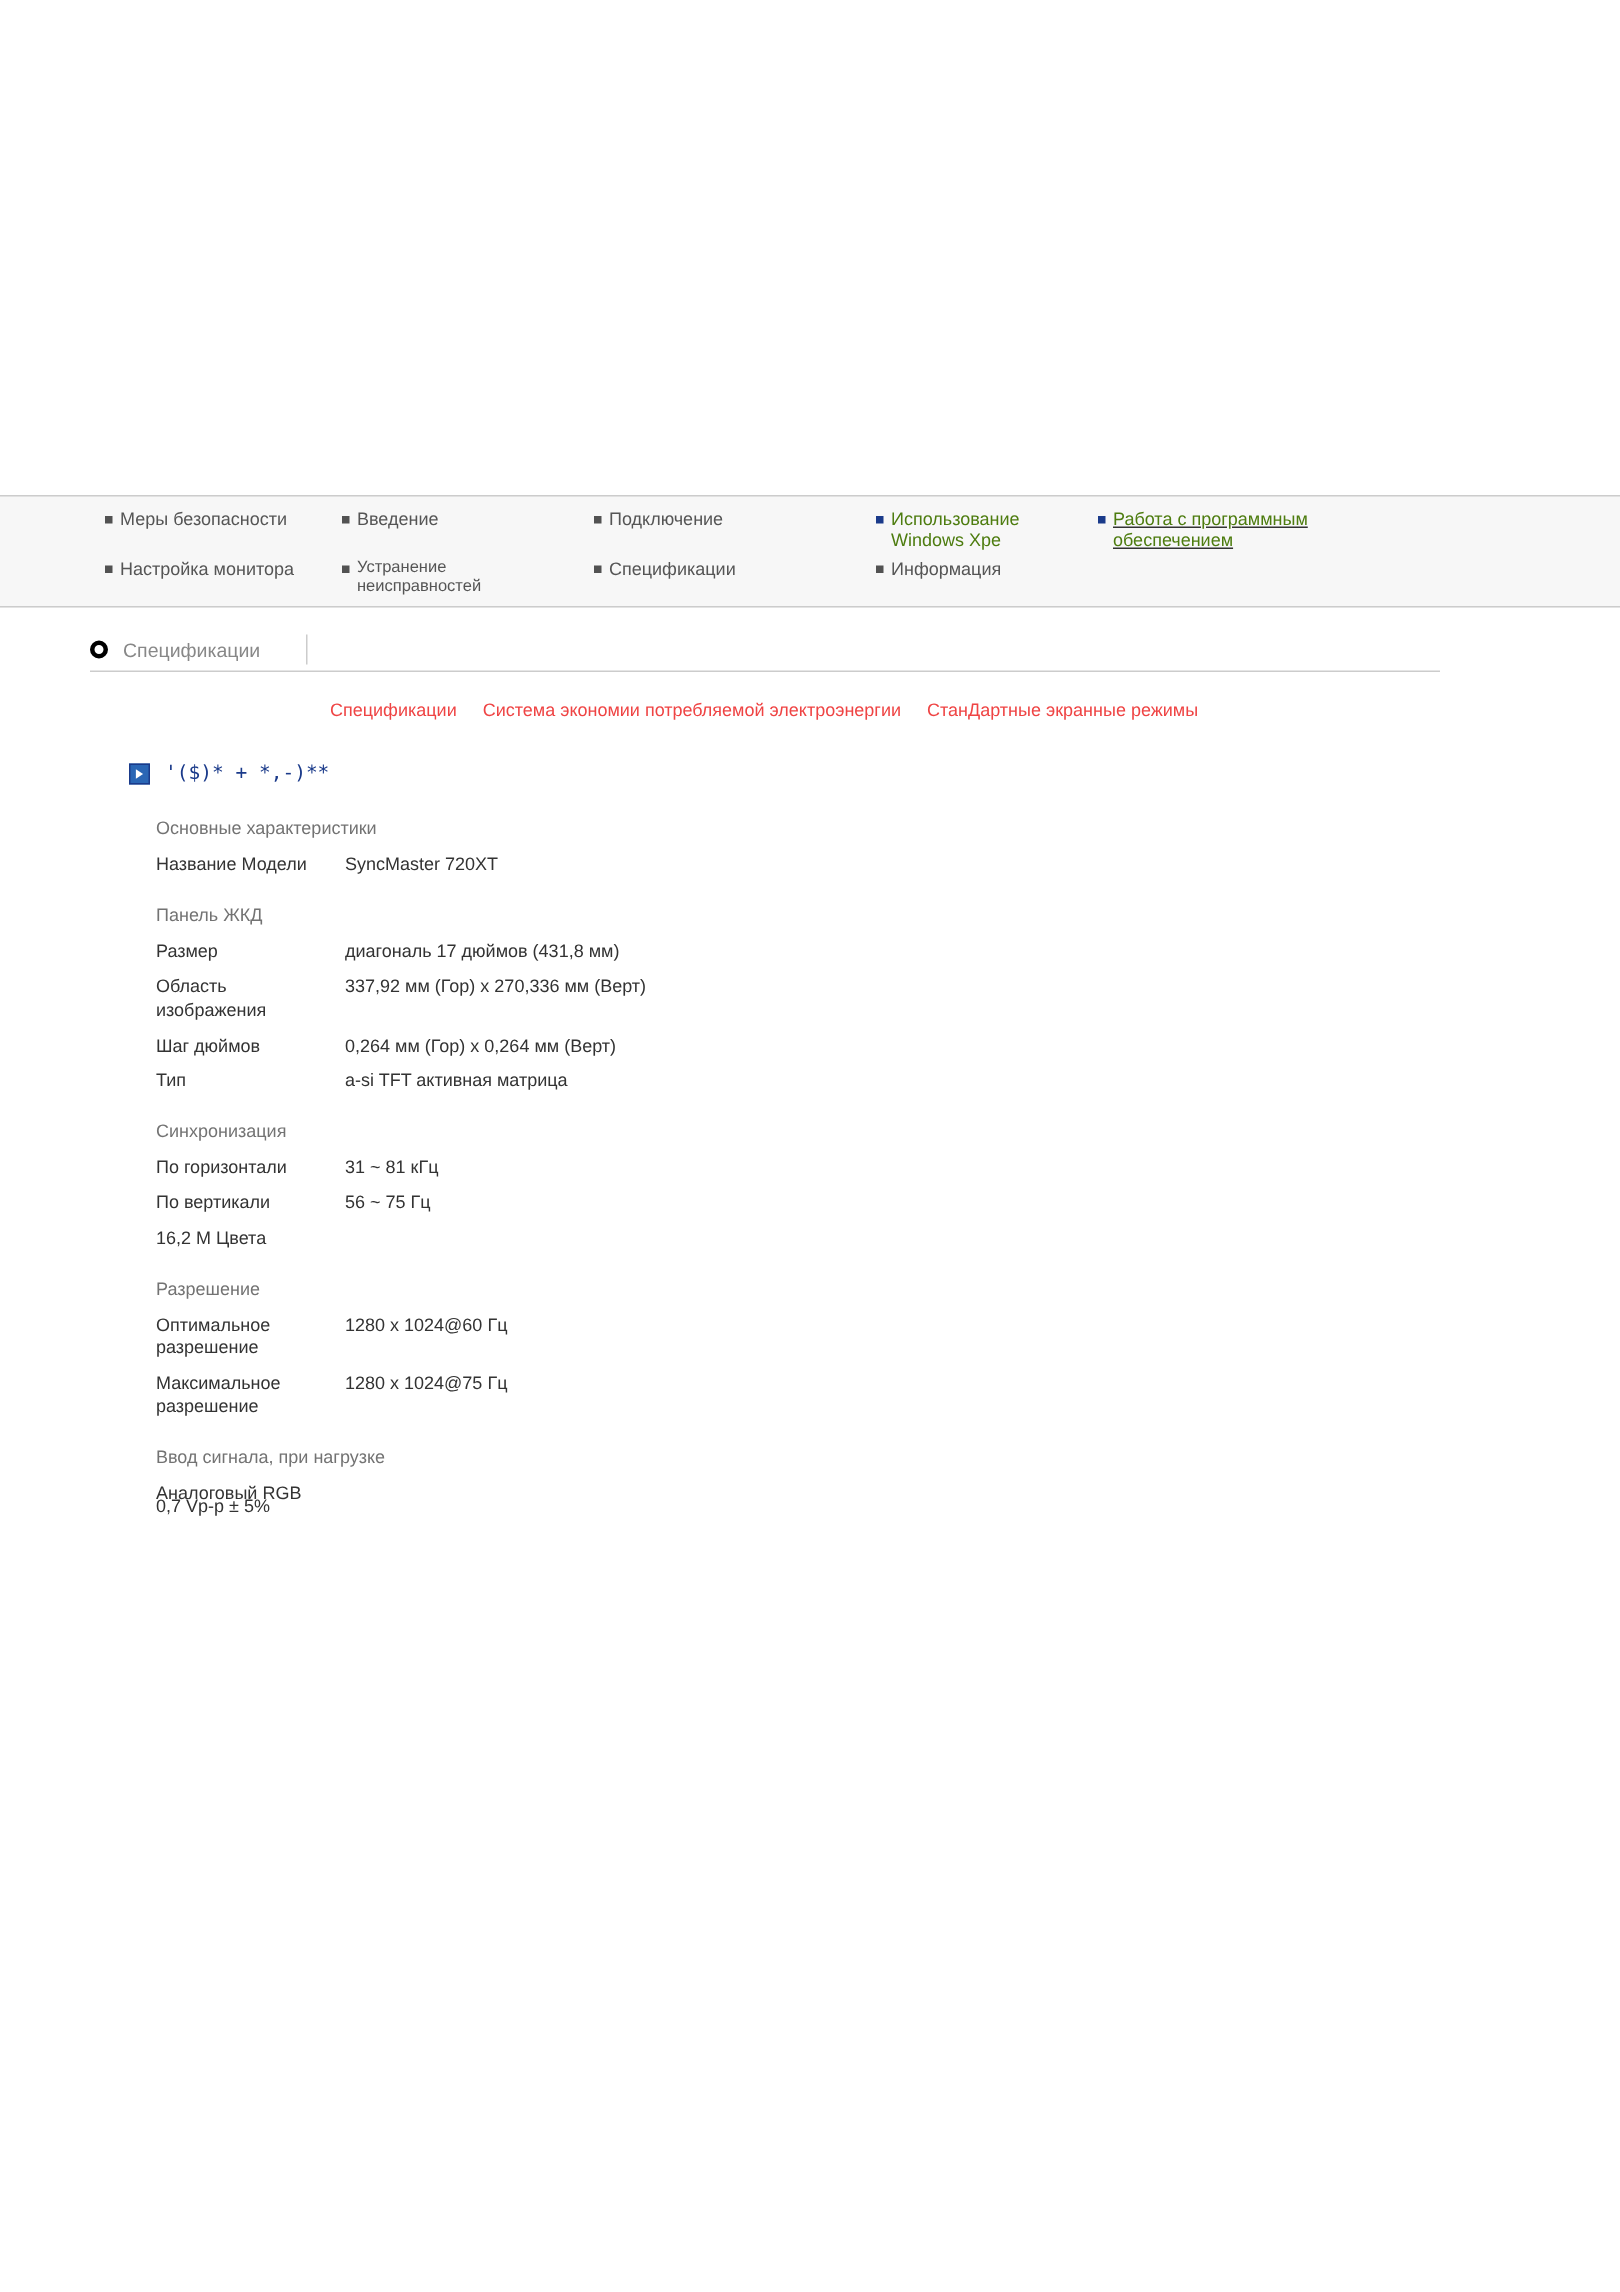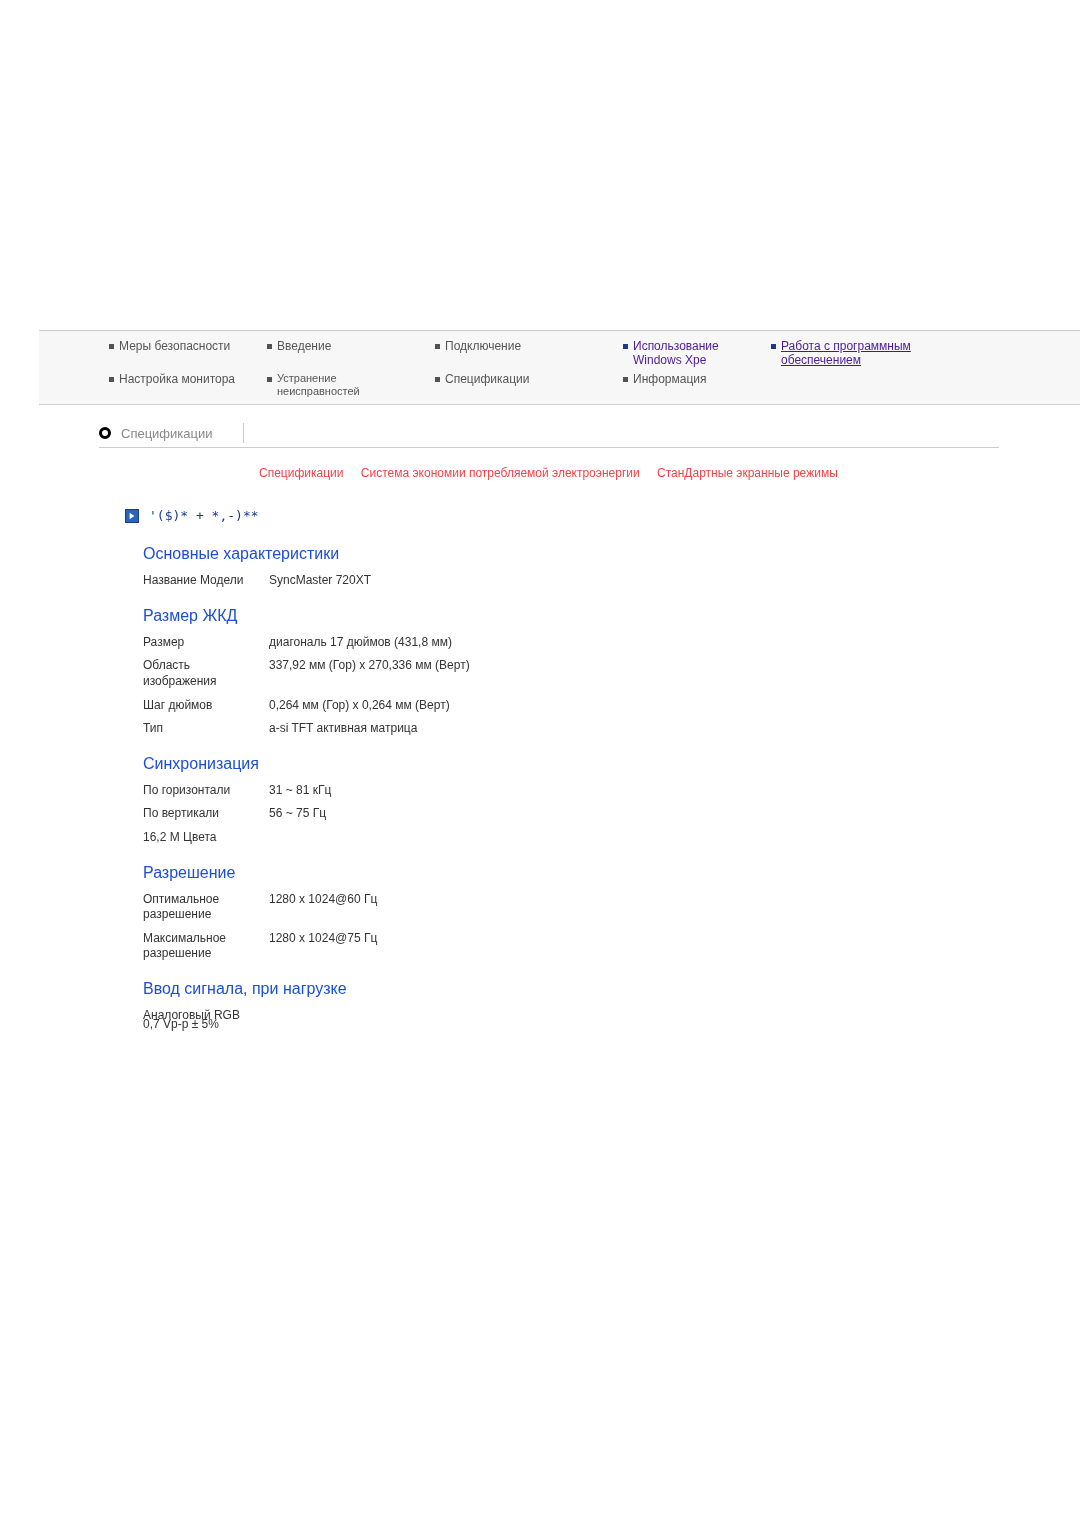--- a/index.html
+++ b/index.html
@@ -7,21 +7,20 @@
     margin: 0;
     font-family: Arial, Helvetica, sans-serif;
     font-size: 12px;
     color: #333;
     background: #fff;
   }
   .page {
     width: 1080px;
     margin: 0 auto;
     padding-top: 330px;
-    padding-left: 39px;
   }
   .nav {
     border-top: 1px solid #ccc;
     border-bottom: 1px solid #ccc;
     background: #f7f7f7;
     padding: 6px 0 4px 70px;
   }
   .nav-row { display: flex; flex-wrap: wrap; }
   .nav-item {
     display: flex;
@@ -29,21 +28,21 @@
     padding: 2px 10px 2px 0;
     margin-right: 8px;
     font-size: 12px;
     white-space: normal;
   }
   .nav-item .sq {
     width: 5px; height: 5px; background: #525252;
     margin-top: 5px; margin-right: 5px; flex: 0 0 auto;
   }
   .nav-item.blue .sq { background: #1a3a8a; }
-  .nav-item.blue .txt { color: #4c1d95; }
+  .nav-item.blue .txt { color: #4d7c0f; }
   .nav-item .txt { color: #555; line-height: 1.2; }
   .nav .w1 { width: 150px; }
   .nav .w2 { width: 160px; }
   .nav .w3 { width: 180px; }
   .nav .w4 { width: 140px; }
   .nav .w5 { width: 210px; text-decoration: underline; }
 
   .sec-head {
     display: flex;
     align-items: center;
@@ -73,21 +72,21 @@
     color: #1a3a8a; font-family: monospace; font-size: 13px;
   }
   .arrow-icon {
     width: 14px; height: 14px; background:#2a66b5;
     border:1px solid #1a3a8a; margin-right: 10px;
     display:flex; align-items:center; justify-content:center;
   }
   .arrow-icon svg { width:8px; height:8px; }
 
   .content { margin: 22px 0 0 104px; width: 820px; }
-  .section-title { font-size: 16px; color: #1d4ed8; margin: 18px 0 10px; }
+  .section-title { font-size: 12px; color: #737373; margin: 18px 0 10px; }
   .row { display: flex; margin: 8px 0; gap: 16px; }
   .row .lab { width: 110px; padding-right: 8px; line-height: 1.3; }
   .row .val { flex: 1; line-height: 1.3; }
   .single { margin: 0 0; line-height: 1.3; }
 </style>
 </head>
 <body>
 
 <div class="page">
 
@@ -155,21 +154,21 @@
     <span>'($)*   + *,-)**</span>
   </div>
 
   <div class="content">
     <div class="section-title">Основные характеристики</div>
     <div class="row">
       <div class="lab">Название Модели</div>
       <div class="val">SyncMaster 720XT</div>
     </div>
 
-    <div class="section-title">Размер ЖКД</div>
+    <div class="section-title">Панель ЖКД</div>
     <div class="row">
       <div class="lab">Размер</div>
       <div class="val">диагональ 17 дюймов (431,8 мм)</div>
     </div>
     <div class="row">
       <div class="lab">Область изображения</div>
       <div class="val">337,92 мм (Гор) x 270,336 мм (Верт)</div>
     </div>
     <div class="row">
       <div class="lab">Шаг дюймов</div>

